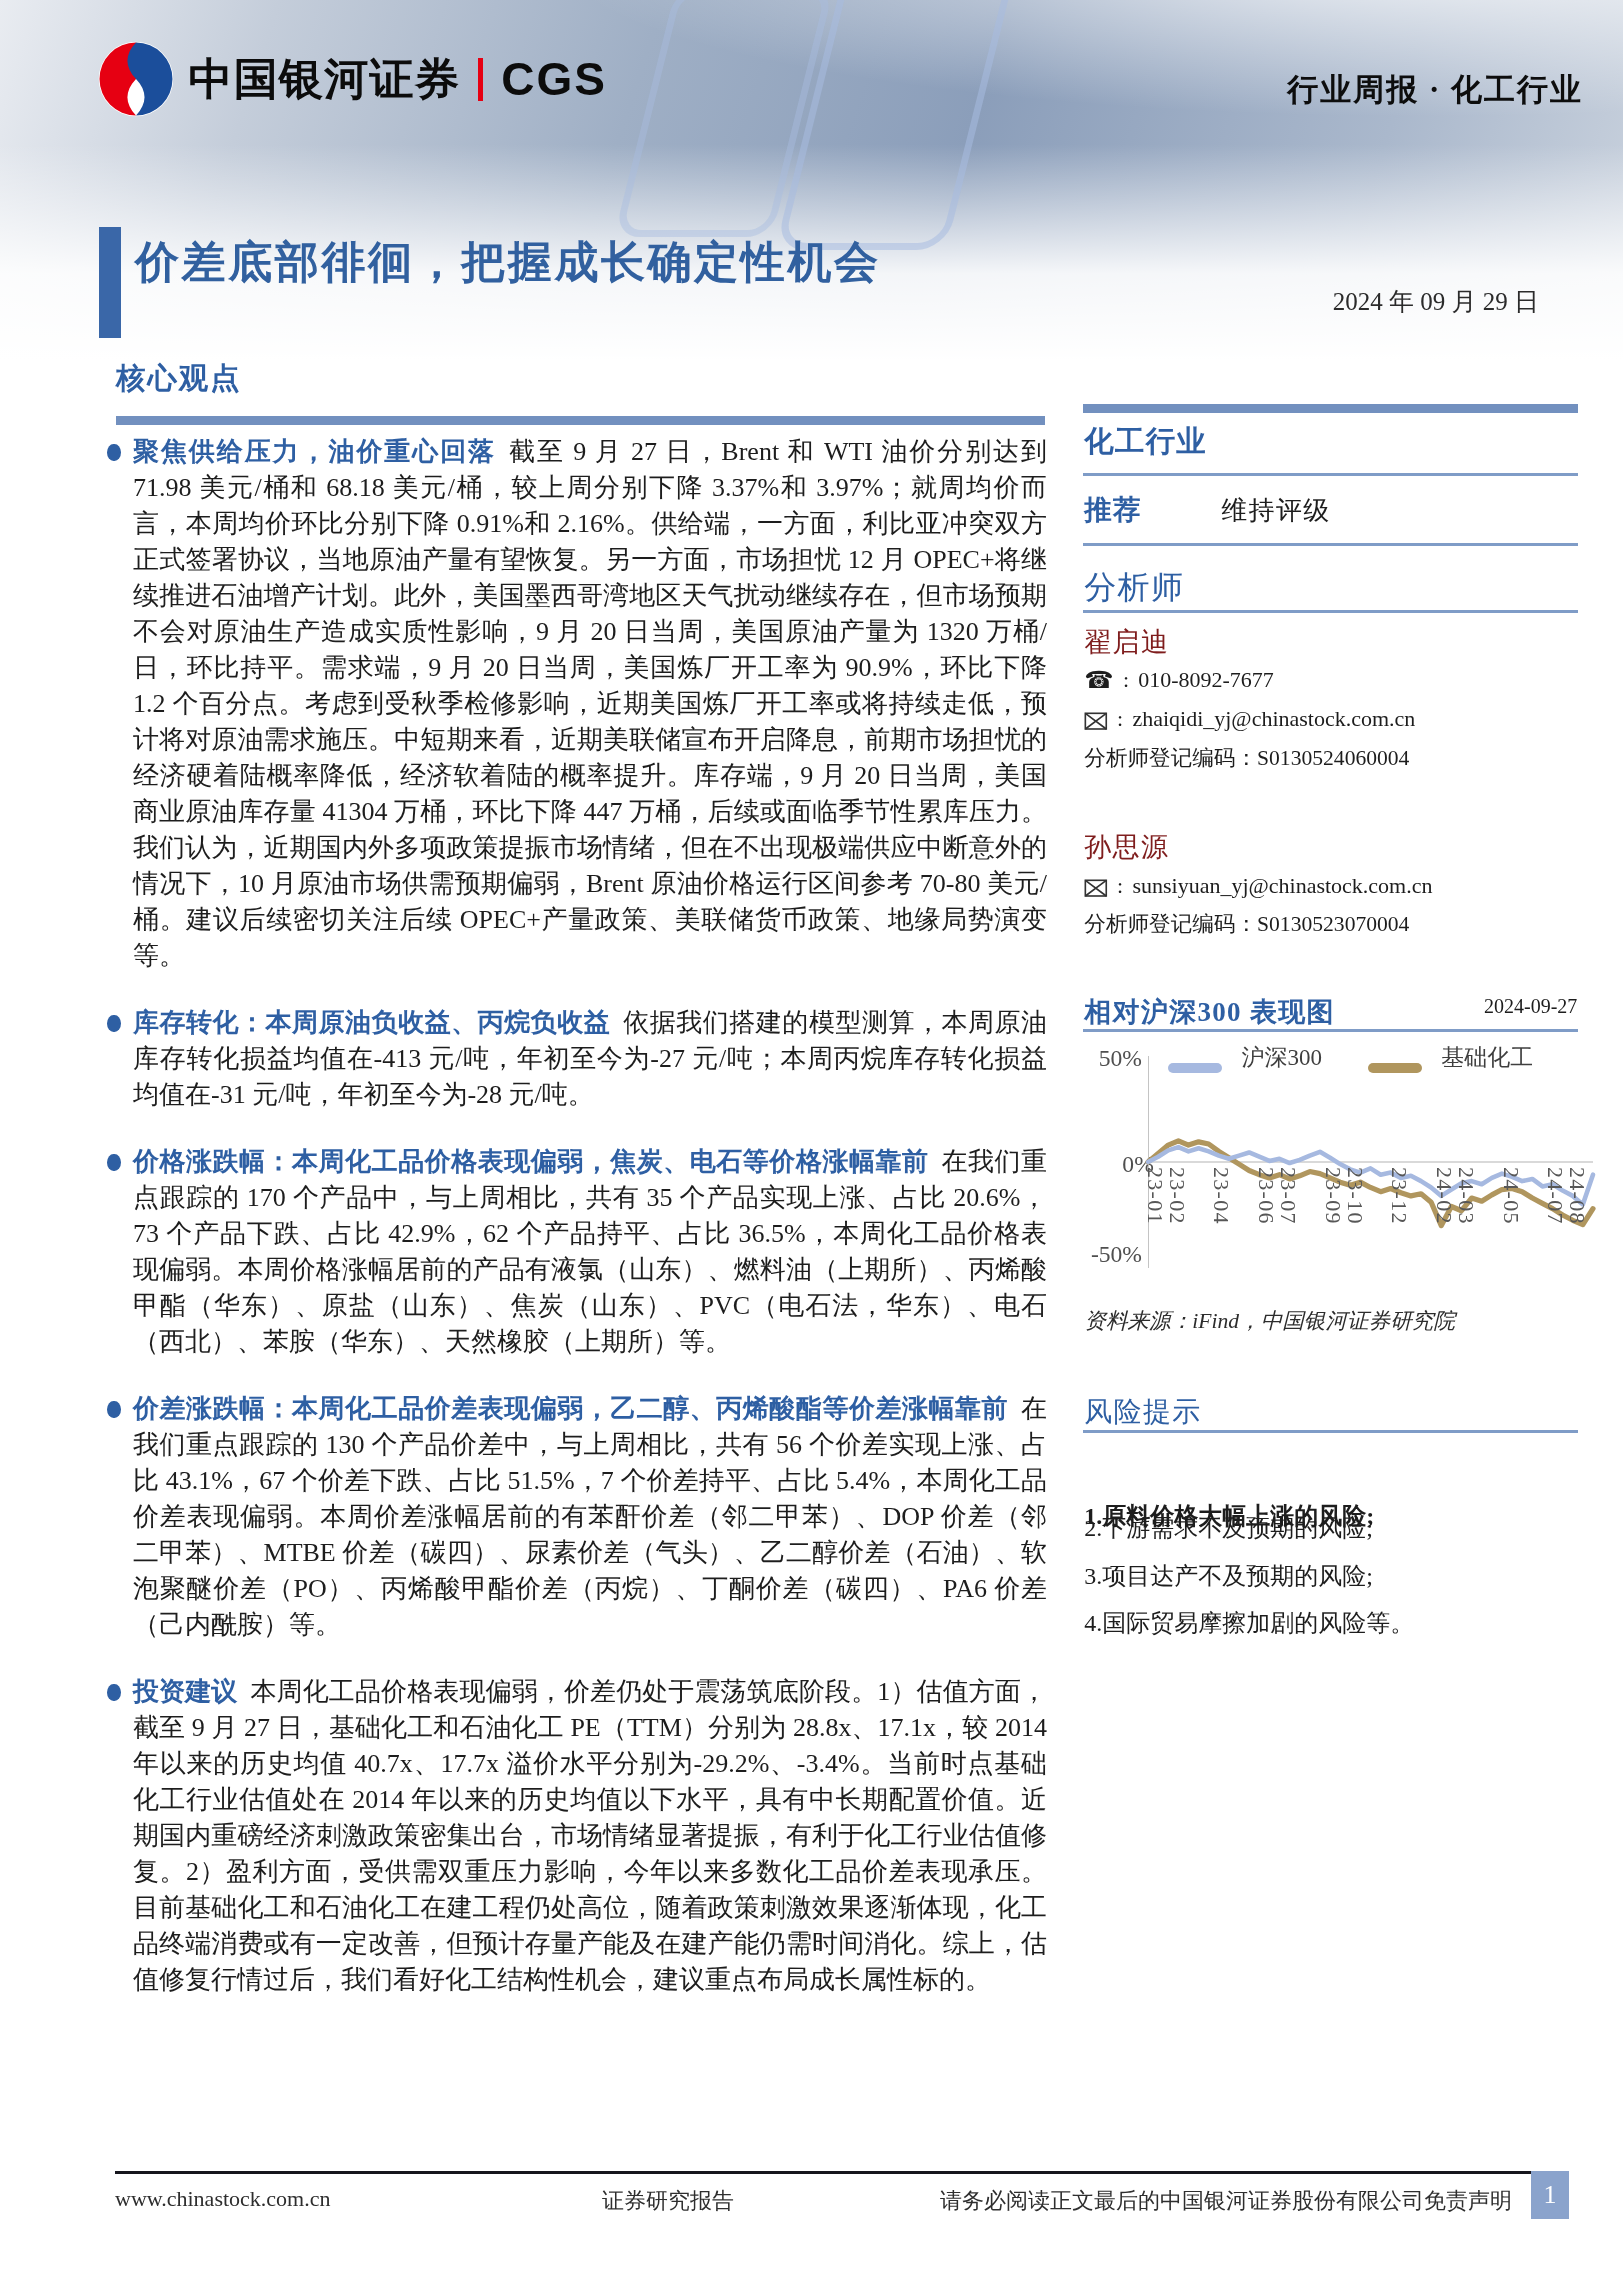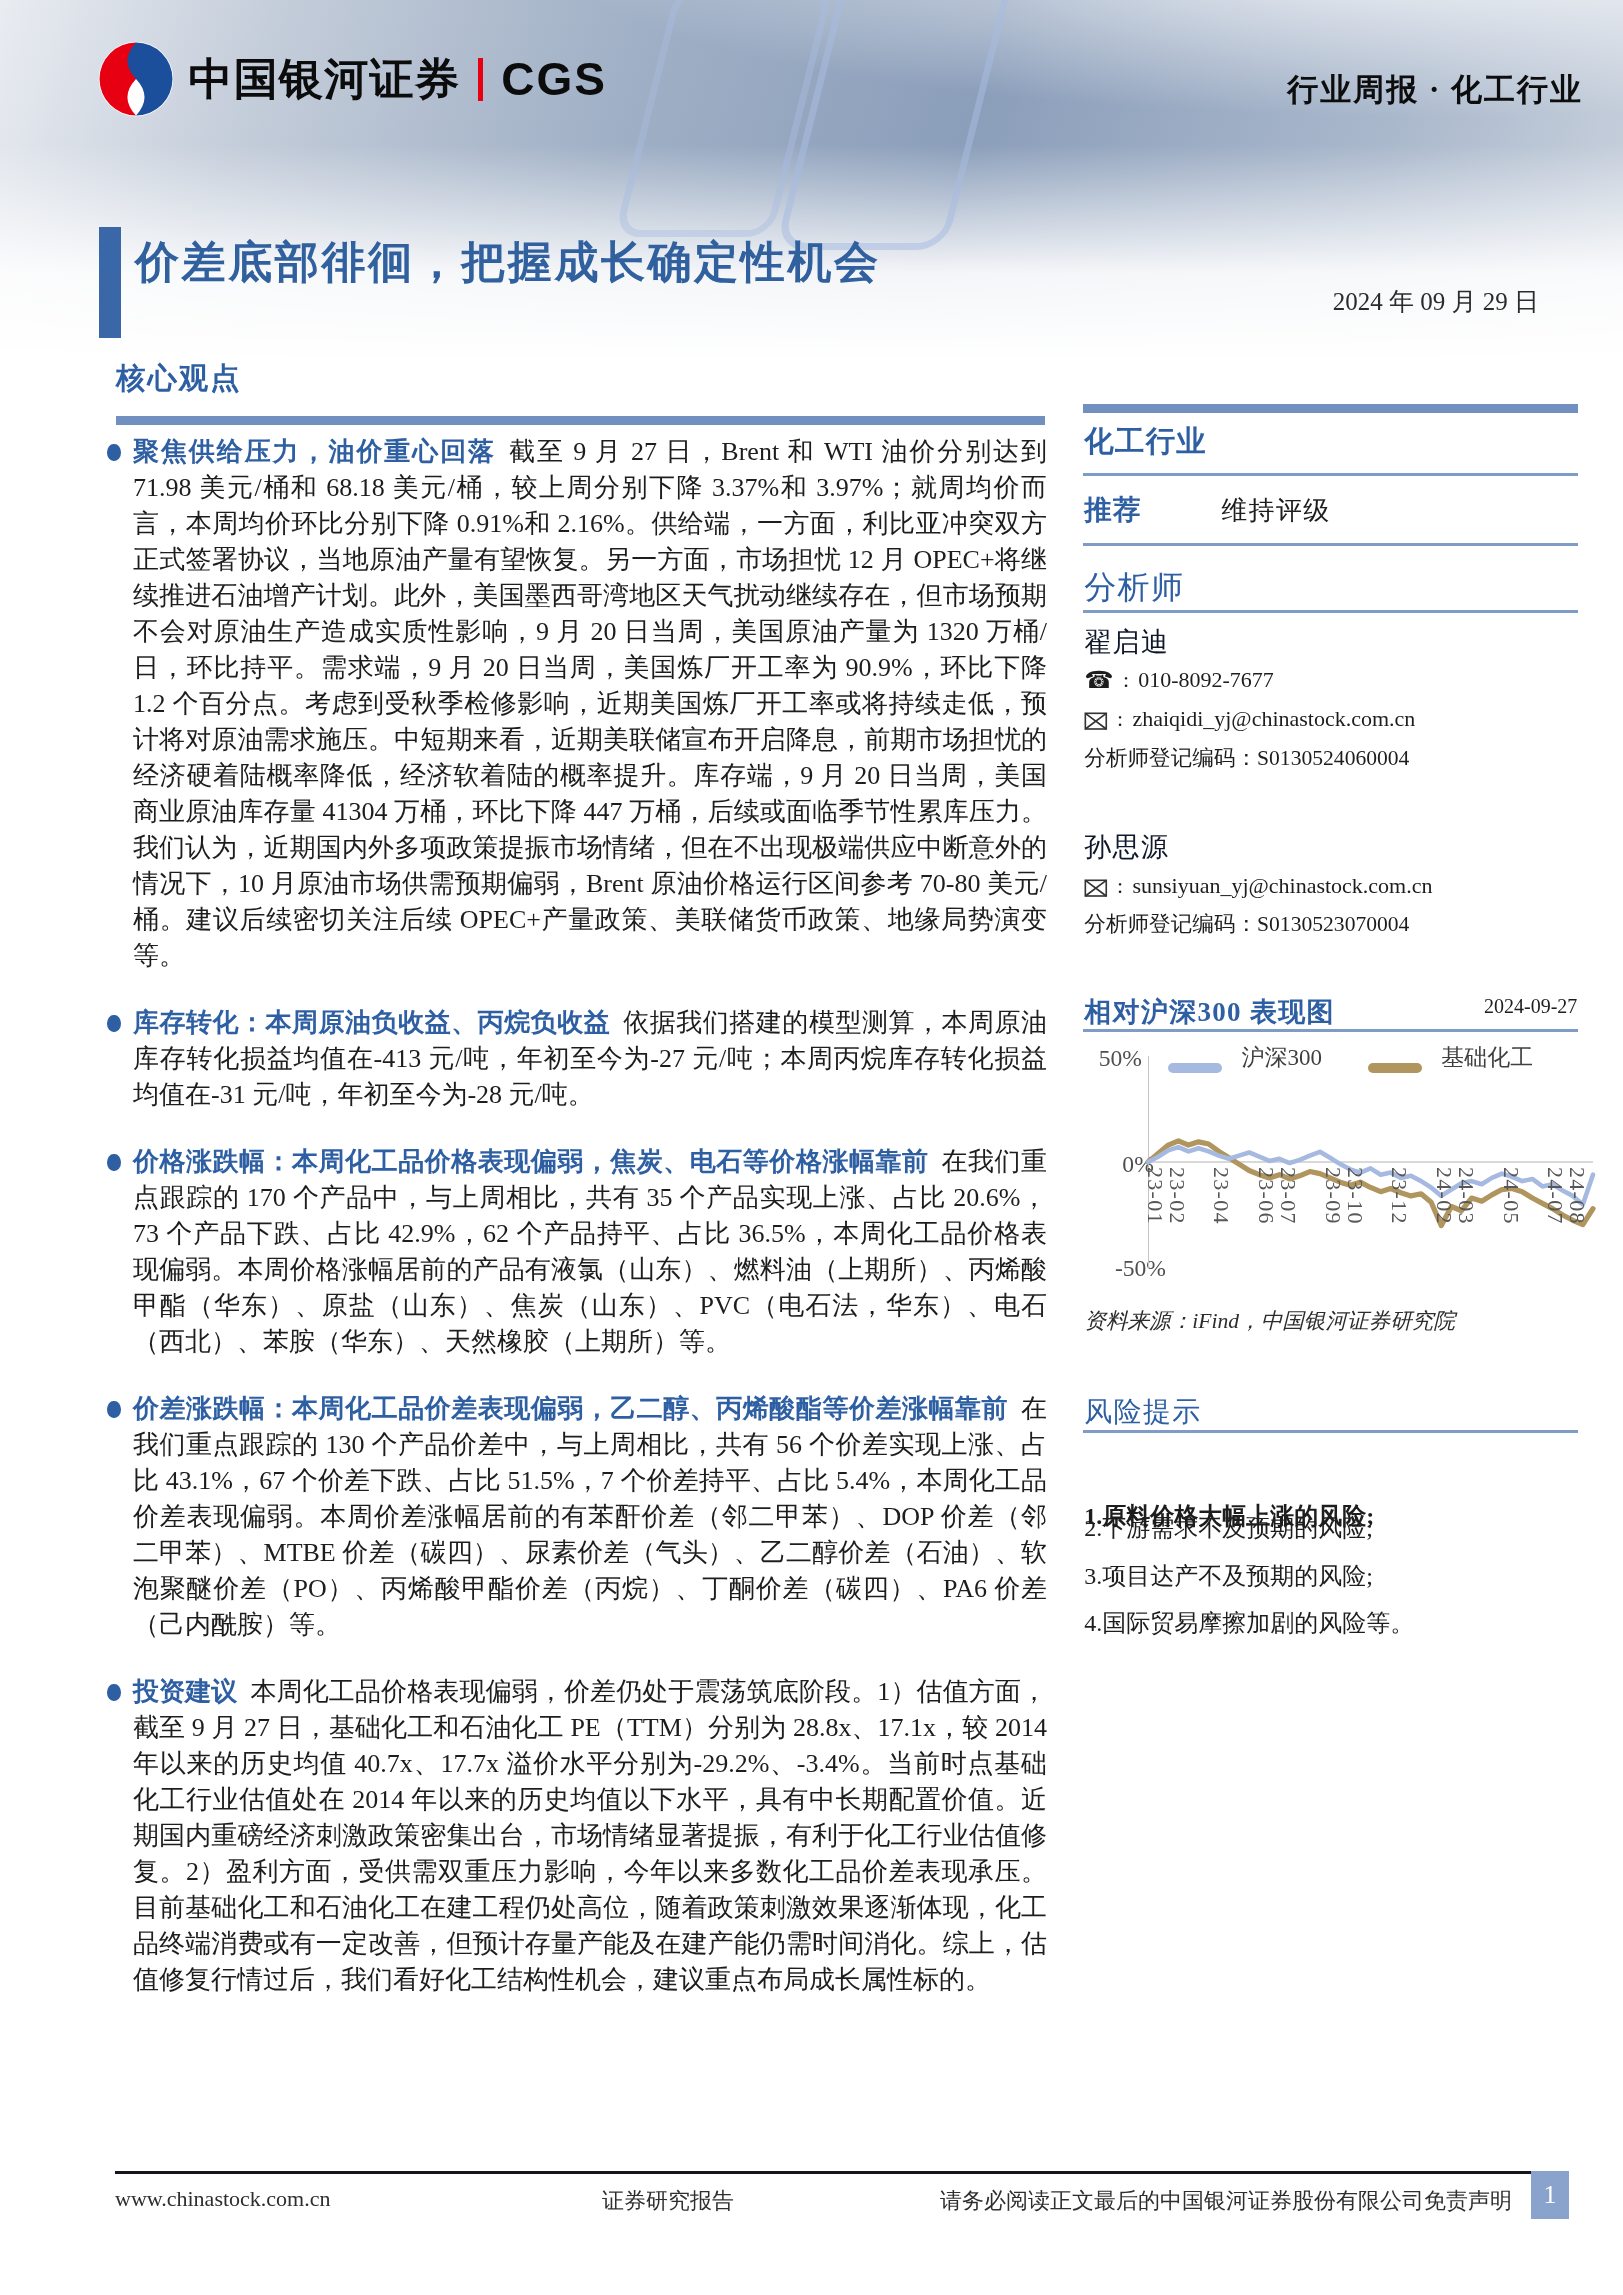--- a/index.html
+++ b/index.html
@@ -38,34 +38,34 @@
   
   .sidebar{position:absolute;left:1083px;top:404px;width:495px;height:1374px;}
   .side-topbar{position:absolute;left:0;top:0;width:100%;height:8.5px;background:#7290bf;}
   .side-industry{position:absolute;left:1.3px;top:18.3px;font-size:29.4px;font-weight:bold;color:#2e5fa3;letter-spacing:1.3px;}
   .sline{position:absolute;left:0;width:100%;height:2.6px;background:#7f9cc7;}
   .sl1{top:69px;} .sl2{top:139px;} .sl3{top:206px;}
   .rating-row{position:absolute;left:1.3px;top:88px;width:100%;font-size:27.5px;}
   .rating-label{font-weight:bold;color:#2e5fa3;letter-spacing:1.3px;}
   .rating-value{position:absolute;left:137px;top:1.3px;font-size:26px;color:#1d1d1d;letter-spacing:1.3px;}
   .analyst-heading{position:absolute;left:1.3px;top:162px;font-size:32px;font-weight:normal;color:#2e5fa3;letter-spacing:1.3px;}
-  .a-name{position:absolute;left:1.3px;font-size:27px;color:#0f172a;letter-spacing:1.3px;}
+  .a-name{position:absolute;left:1.3px;font-size:27px;color:#7f1d1d;letter-spacing:1.3px;}
   .a-row{position:absolute;left:1.3px;font-size:22px;color:#1d1d1d;display:flex;align-items:center;gap:9.2px;}
   .a-reg{position:absolute;left:1.3px;font-size:21.6px;color:#1d1d1d;}
   .tel-glyph{font-family:"DejaVu Sans",sans-serif;font-size:23.6px;}
   
   .chart-header{position:absolute;left:1.3px;top:590px;width:493px;}
   .chart-title{font-size:27px;font-weight:bold;color:#2e5fa3;letter-spacing:1.3px;}
   .chart-date{position:absolute;right:0;top:1.3px;font-size:20px;color:#1d1d1d;}
   .chart-underline{position:absolute;left:0;top:625px;width:100%;height:3.3px;background:#7f9cc7;}
   .chart-box{position:absolute;left:0;top:638px;width:495px;height:288px;}
   .legend{position:absolute;left:85px;top:0px;display:flex;align-items:flex-end;gap:19.6px;font-size:23px;color:#3f3f3f;}
   .swatch{display:inline-block;width:54px;height:9.8px;border-radius:5.2px;}
   .ylab{position:absolute;width:59px;text-align:right;font-size:23.6px;color:#4f4f4f;}
-  .yl50{left:0;top:2.6px;} .yl0{left:11.8px;top:109px;} .ylm50{left:0;top:213px;margin-left:24px;}
+  .yl50{left:0;top:2.6px;} .yl0{left:11.8px;top:109px;} .ylm50{left:0;top:199px;}
   .plot{position:absolute;left:65px;top:14.4px;width:445px;height:212px;}
   .vaxis{position:absolute;left:0;top:0;width:1.3px;height:212px;background:#c4c4c4;}
   .zeroline{position:absolute;left:0;top:105px;width:445px;height:1.3px;background:#d9d9d9;}
   .plot svg{position:absolute;left:0;top:0;overflow:visible;}
   .xtick{position:absolute;top:6.5px;font-size:22px;color:#575757;letter-spacing:1.3px;transform:rotate(90deg);transform-origin:0 0;white-space:nowrap;}
   .xticks{position:absolute;left:0;top:111px;width:445px;height:79px;}
   .chart-source{position:absolute;left:1.3px;top:902px;font-size:21.6px;font-style:italic;color:#2c2c2c;}
   
   .risk-heading{position:absolute;left:1.3px;top:989px;font-size:28px;font-weight:normal;color:#2e5fa3;letter-spacing:1.3px;}
   .risk-line{position:absolute;left:0;top:1026px;width:100%;height:3.3px;background:#7f9cc7;}

